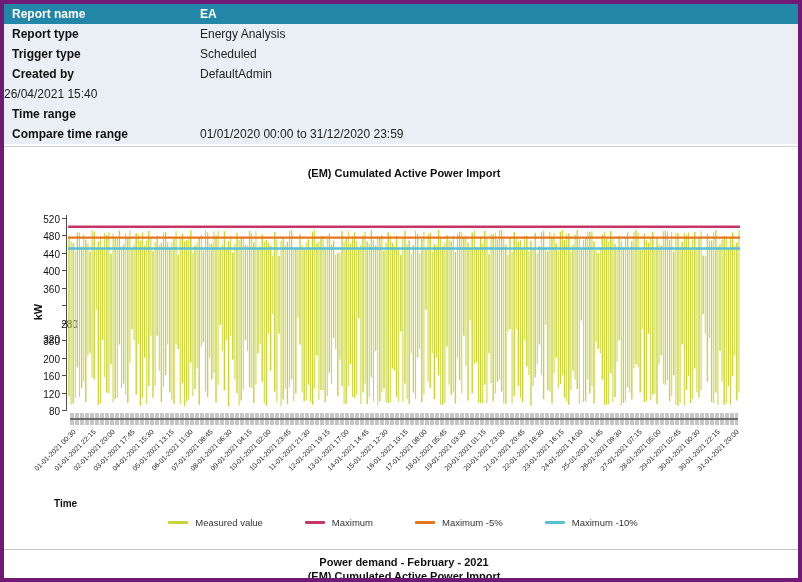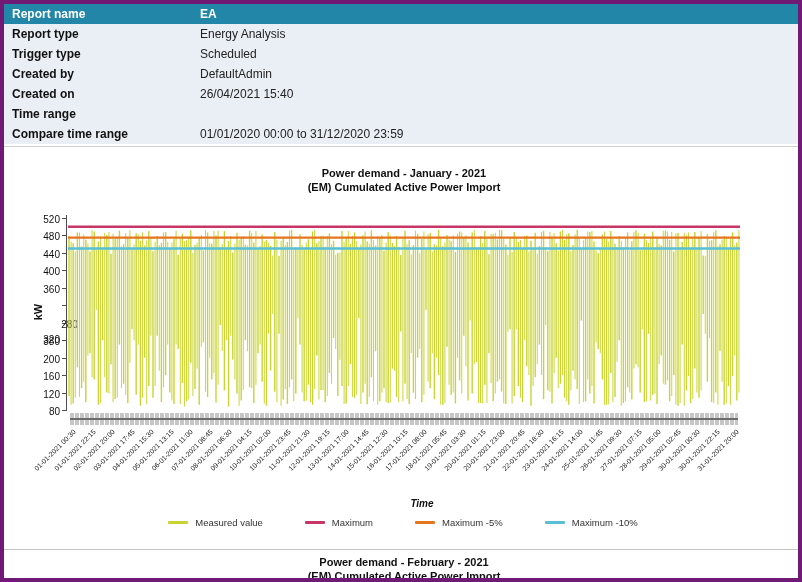--- a/index.html
+++ b/index.html
@@ -32,22 +32,22 @@
 
   .plot-svg { position:absolute; left:64px; top:214px; }
 
   .compare-band { position:absolute; left:66px; top:409px; width:668px; height:12px;
      background:repeating-linear-gradient(90deg,#c6c6c6 0 4px,#ffffff 4px 5px); }
   .compare-band .mid { position:absolute; left:0; top:5px; width:100%; height:2px; background:#6b6b6b; }
 
   .x-tick-label { position:absolute; width:112px; text-align:right; white-space:nowrap;
      font-size:7px; color:#222; transform-origin:100% 0; transform:rotate(-45deg); }
 
-  .x-axis-title { position:absolute; left:82px; top:494px; width:672px; text-align:center;
-     font-size:10px; font-weight:bold; color:#111;font-style:italic; }
+  .x-axis-title { position:absolute; left:50px; top:494px; width:672px; text-align:left;
+     font-size:10px; font-weight:bold; color:#111; }
 
   .legend { position:absolute; left:0; top:513px; width:798px; display:flex;
      justify-content:center; align-items:center; gap:42px; }
   .legend-item { display:flex; align-items:center; gap:7px; }
   .legend-swatch { width:20px; height:3px; border-radius:1px; }
   .legend-label { font-size:9.5px; color:#333; }
 </style>
 </head>
 <body>
 
@@ -65,37 +65,35 @@
         </div>
         <div class="r-row">
           <div class="r-label">Trigger type</div>
           <div class="r-value">Scheduled</div>
         </div>
         <div class="r-row">
           <div class="r-label">Created by</div>
           <div class="r-value">DefaultAdmin</div>
         </div>
         <div class="r-row">
-          <div class="r-label">Created on</div>
           <div class="r-value">26/04/2021 15:40</div>
         </div>
         <div class="r-row">
           <div class="r-label">Time range</div>
         </div>
         <div class="r-row">
           <div class="r-label">Compare time range</div>
           <div class="r-value">01/01/2020 00:00 to 31/12/2020 23:59</div>
         </div>
       </div>
   </div>
 
   <div class="sep1"></div>
 
   <div class="chart-title ct1">
-    <div>Power demand - January - 2021</div>
     <div>(EM) Cumulated Active Power Import</div>
   </div>
 
   <div class="y-axis-line"></div>
   <div id="y-ticks">
       <div class="y-tick" style="left: 58px; top: 214px;"></div>
       <div class="y-tick-label" style="left: 22px; top: 210px;">520</div>
       <div class="y-tick" style="left: 58px; top: 231.455px;"></div>
       <div class="y-tick-label" style="left: 22px; top: 227.455px;">480</div>
       <div class="y-tick" style="left: 58px; top: 248.909px;"></div>

